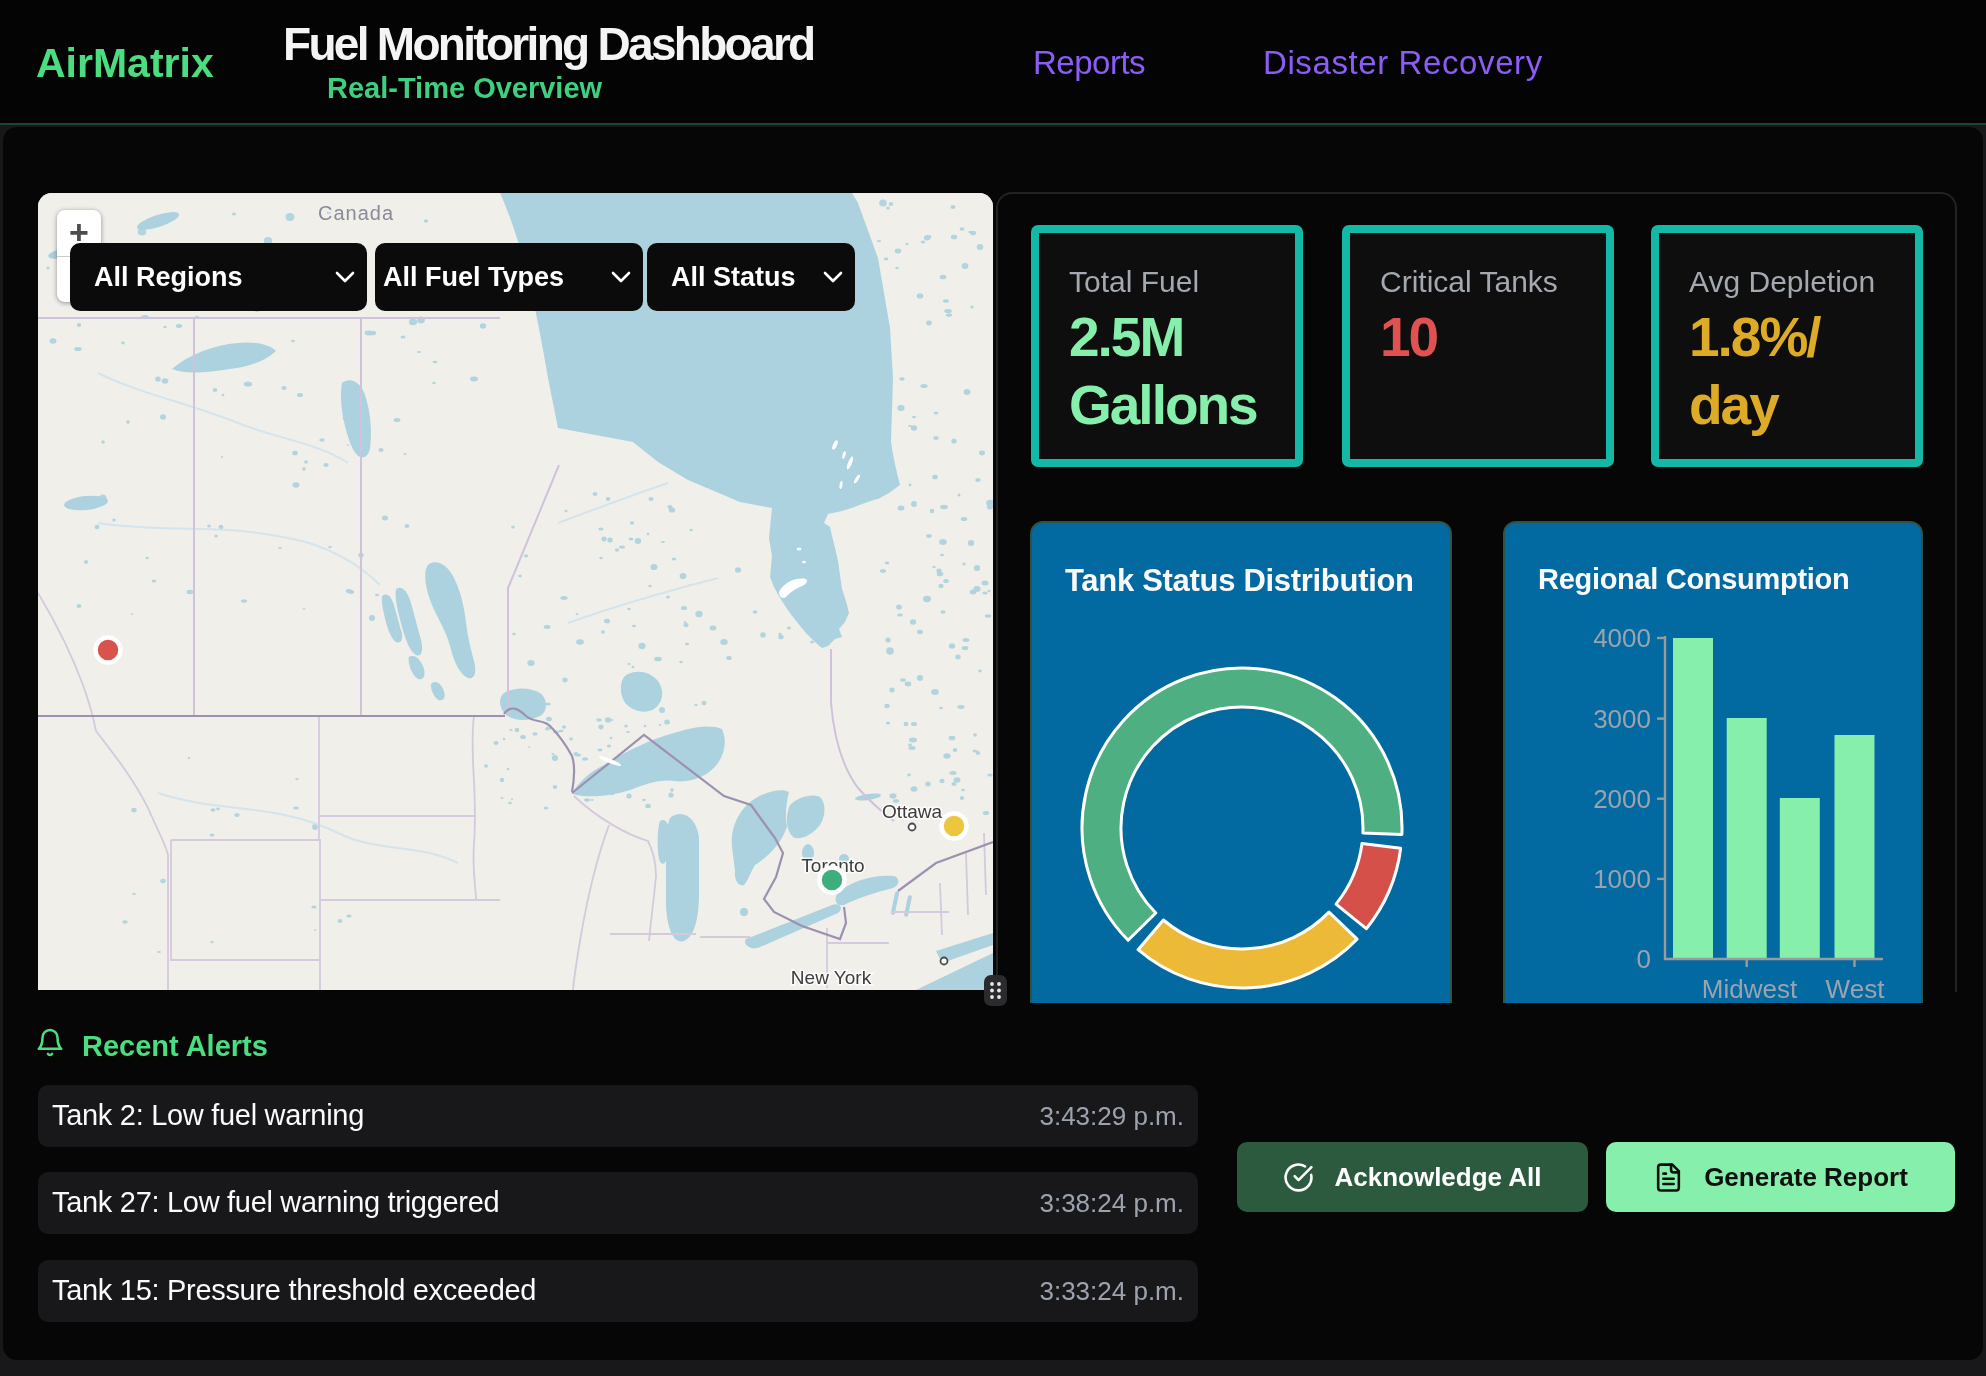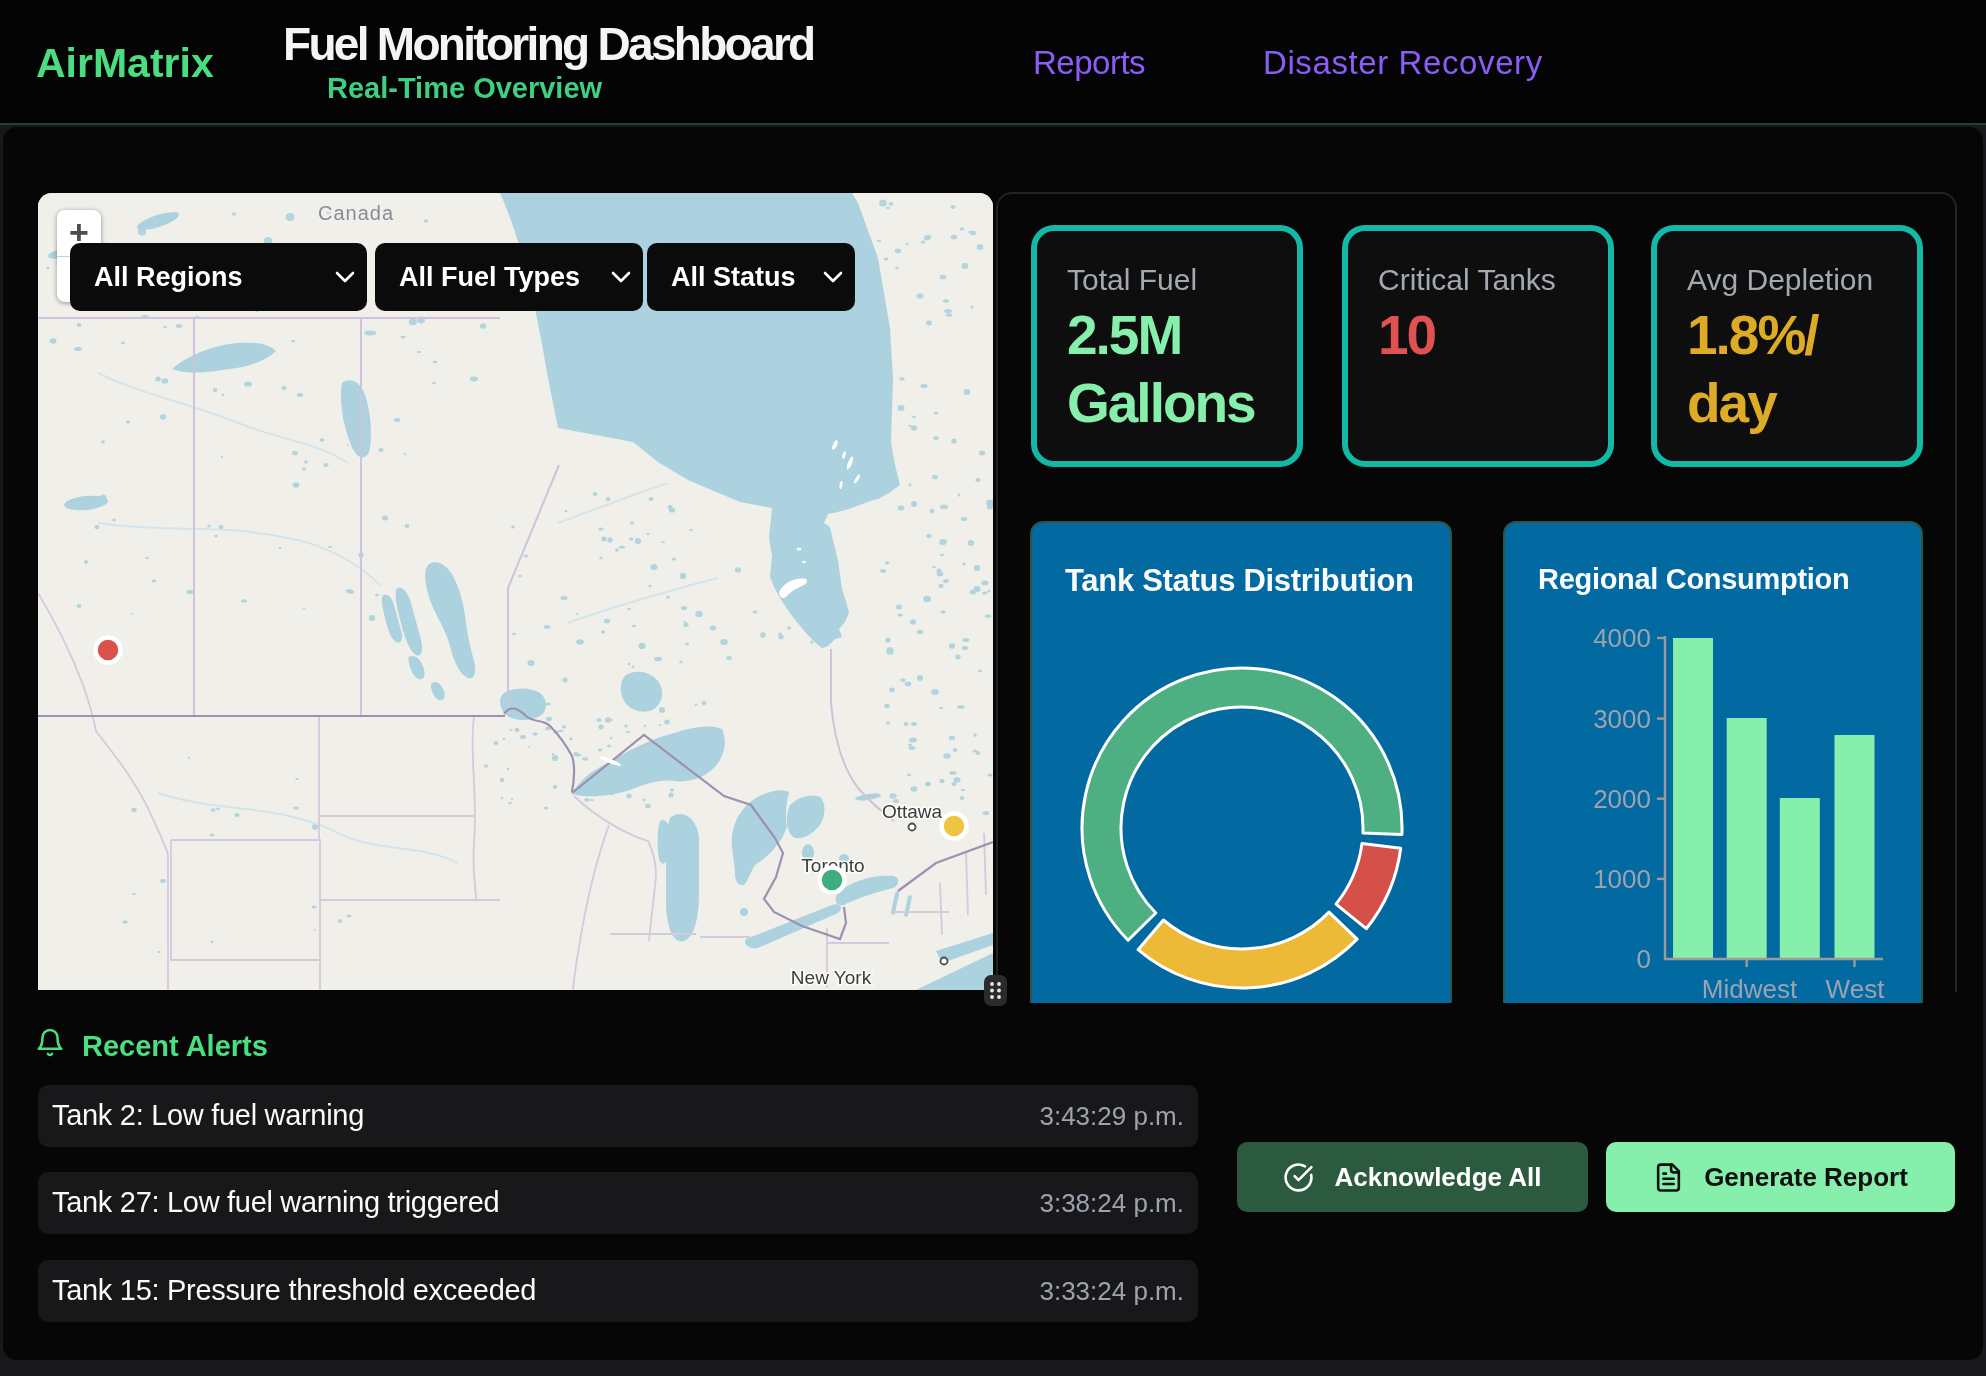--- a/index.html
+++ b/index.html
@@ -10,21 +10,21 @@
   .title { position:absolute; left:283px; top:17px; font-size:46px; font-weight:bold; color:#f4f4f5; letter-spacing:-2.7px; }
   .subtitle { position:absolute; left:283px; top:72px; font-size:29px; font-weight:bold; color:#3ecf81;margin-left:44px; }
   .nav { position:absolute; top:0; height:125px; font-size:33px; color:#8b5cf6; display:flex; align-items:center; letter-spacing:-0.5px; }
   .panel { position:absolute; left:3px; top:127px; width:1980px; height:1233px; background:#060606; border-radius:14px; }
   .mapbox { position:absolute; left:38px; top:193px; width:955px; height:797px; border-radius:14px 14px 0 0; overflow:hidden; background:#f1efe9; z-index:2; }
   .zctl { position:absolute; left:19px; top:17px; width:44px; height:92px; background:#fff; border-radius:8px; box-shadow:0 1px 5px rgba(0,0,0,.4); }
   .zctl .plus, .zctl .minus { position:absolute; left:0; width:44px; height:46px; color:#4d4d4d; font-size:34px; font-weight:bold; text-align:center; line-height:44px; }
   .zctl .minus { top:46px; border-top:1px solid #ccc; }
   .dd { position:absolute; top:50px; height:68px; background:#0b0b0b; border-radius:10px; color:#fff; font-size:27px; font-weight:600; display:flex; align-items:center; z-index:3; }
   .dd svg { position:absolute; right:12px; top:28px; }
-  .statcard { position:absolute; top:225px; width:272px; height:242px; background:#0d0e0d; border:6px solid #14b8a6; border-radius:23px; padding:32px 30px; z-index:2; }
+  .statcard { position:absolute; top:225px; width:272px; height:242px; background:#0d0e0d; border:8px solid #14b8a6; border-radius:7px; padding:32px 30px; z-index:2; }
   .statlabel { font-size:30px; color:#a3a8b1; font-weight:500; }
   .statval { font-size:55px; font-weight:bold; line-height:68px; margin-top:4px; letter-spacing:-2px; }
   .chartcard { position:absolute; top:521px; height:482px; background:#0369a1; border:2px solid #2c5545; border-bottom:none; border-radius:13px 13px 0 0; z-index:2; }
   .charttitle { position:absolute; left:33px; top:40px; font-size:31px; font-weight:bold; color:#fafafa; letter-spacing:-0.3px; }
   .rcontainer { position:absolute; left:996px; top:192px; width:961px; height:800px; border:2px solid #232323; border-bottom:none; border-radius:16px 16px 0 0; z-index:1; }
   .alertrow { position:absolute; left:38px; width:1160px; height:62px; background:#18181b; border-radius:10px; z-index:2; }
   .alertrow .t { position:absolute; left:14px; top:14px; font-size:29px; color:#fafafa; letter-spacing:-0.3px; }
   .alertrow .ts { position:absolute; right:14px; top:16px; font-size:26px; color:#9ca3af; }
   .btn { position:absolute; top:1142px; height:70px; border-radius:10px; display:flex; align-items:center; justify-content:center; gap:20px; font-size:26px; font-weight:bold; z-index:2; }
   .handle { position:absolute; left:984px; top:975px; width:23px; height:31px; background:#2b2b2e; border-radius:7px; z-index:4; }
@@ -503,21 +503,21 @@
 </svg>
   <div class="zctl">
       <div class="plus">+</div>
       <div class="minus">−</div>
     </div>
   <div class="dd" style="left:32px; width:297px; padding-left:24px;">All Regions
     <svg width="20" height="13" viewBox="0 0 20 13" fill="none">
         <path d="M2 2 L10 10 L18 2" stroke="#fff" stroke-width="2.6" stroke-linecap="round" stroke-linejoin="round"></path>
       </svg>
   </div>
-  <div class="dd" style="left:337px; width:268px; padding-left:24px;text-align:right;">All Fuel Types
+  <div class="dd" style="left:337px; width:268px; padding-left:8px;text-align:right;">All Fuel Types
     <svg width="20" height="13" viewBox="0 0 20 13" fill="none">
         <path d="M2 2 L10 10 L18 2" stroke="#fff" stroke-width="2.6" stroke-linecap="round" stroke-linejoin="round"></path>
       </svg>
   </div>
   <div class="dd" style="left:609px; width:208px; padding-left:24px;">All Status
     <svg width="20" height="13" viewBox="0 0 20 13" fill="none">
         <path d="M2 2 L10 10 L18 2" stroke="#fff" stroke-width="2.6" stroke-linecap="round" stroke-linejoin="round"></path>
       </svg>
   </div>
 </div>

